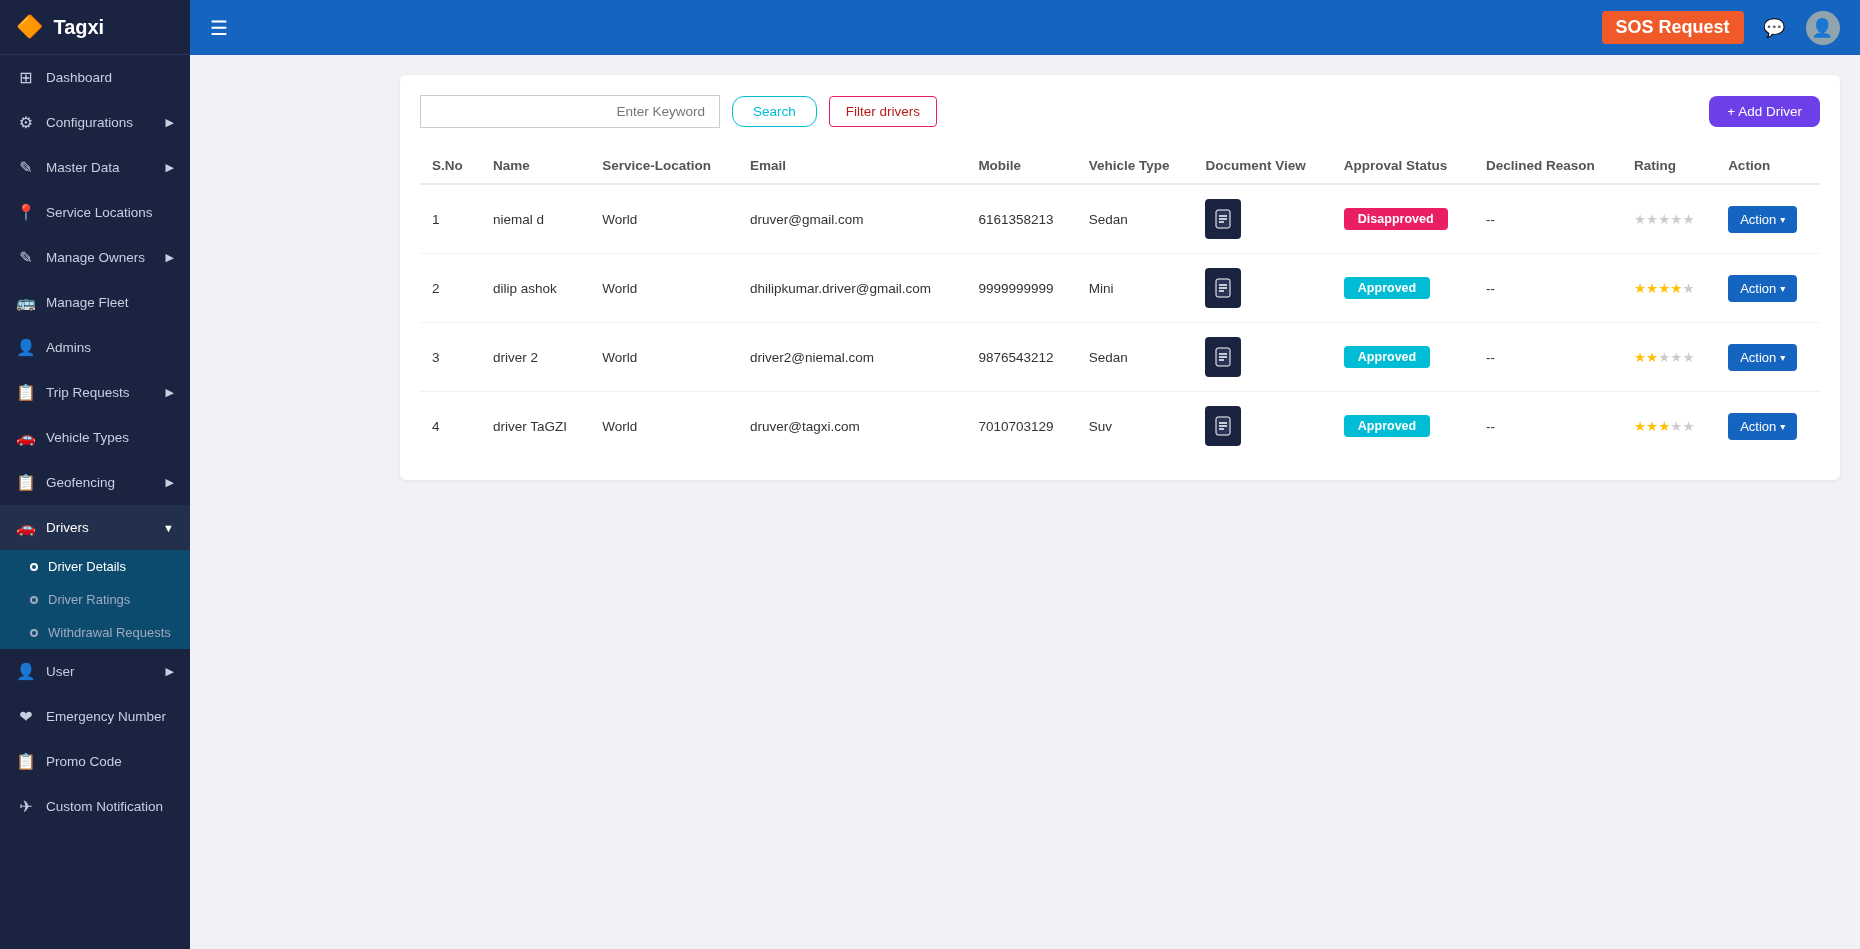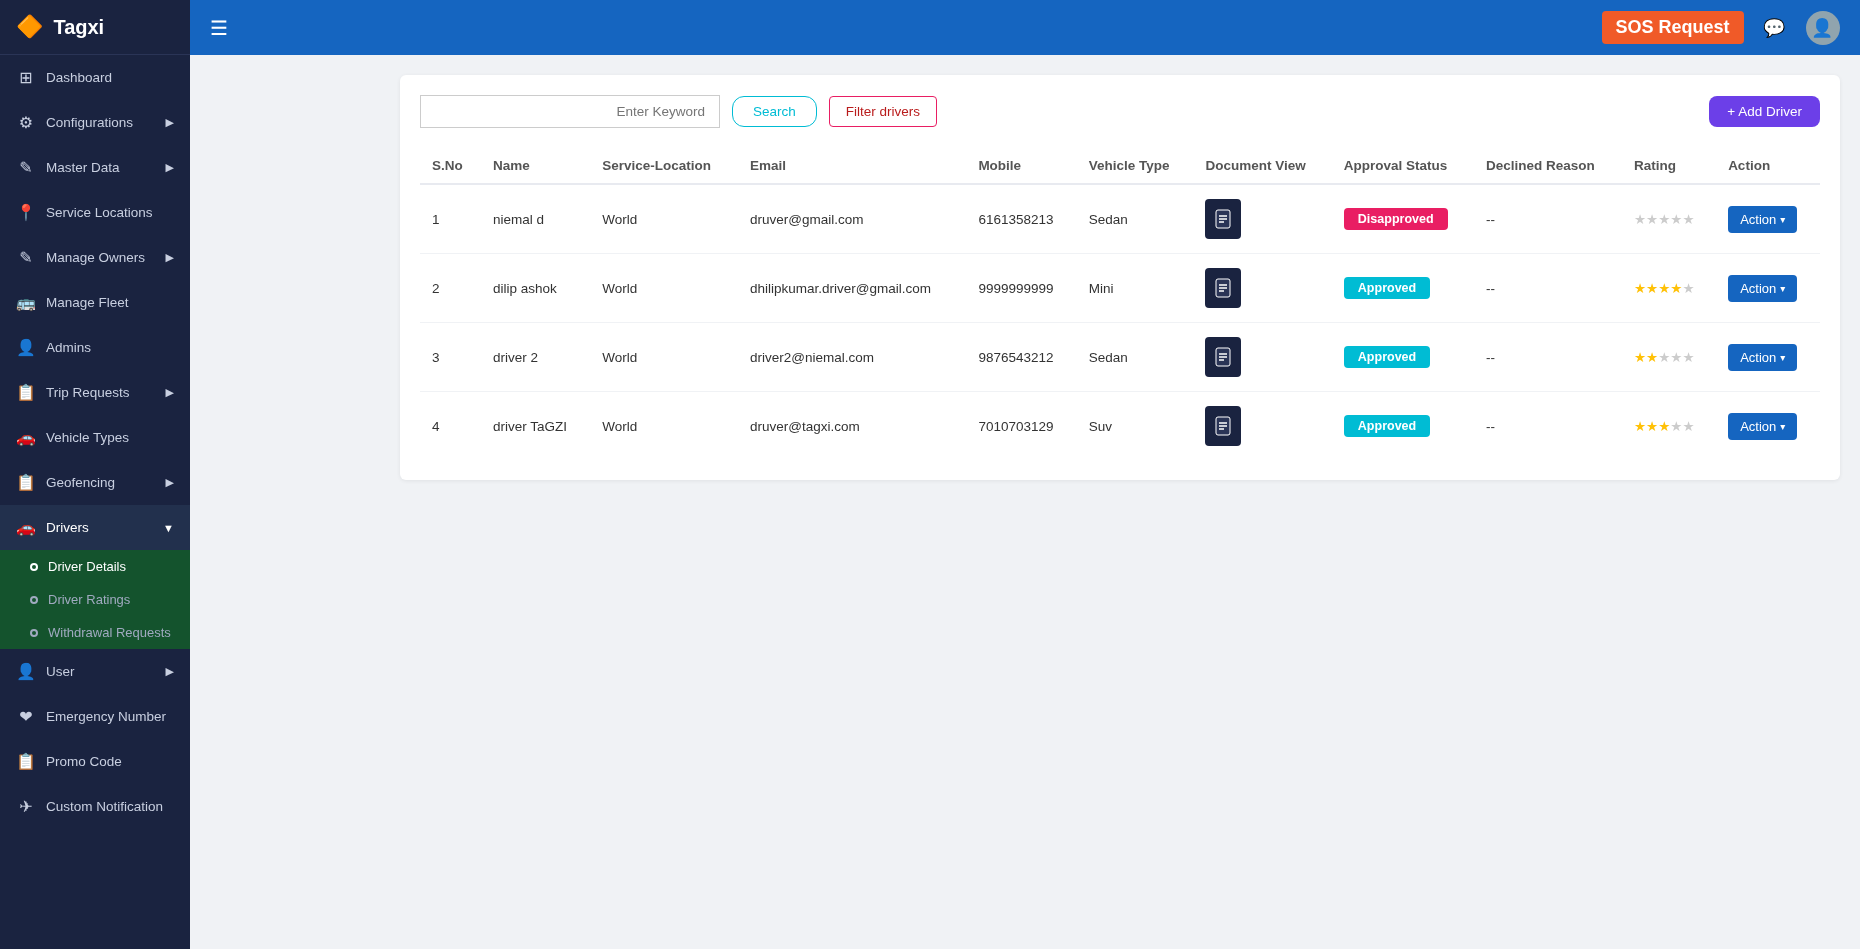--- a/index.html
+++ b/index.html
@@ -41,21 +41,21 @@
       cursor: pointer;
       font-size: 13.5px;
       color: #c8cfe0;
       position: relative;
       transition: background 0.15s;
     }
     .nav-item.active { background: #22304d; color: #fff; }
     .nav-item .nav-icon { font-size: 16px; width: 20px; text-align: center; }
     .nav-item .chevron { margin-left: auto; font-size: 11px; }
     .nav-sub {
-      background: #14532d;
+      background: #0c4a6e;
     }
     .nav-sub-item {
       display: flex;
       align-items: center;
       gap: 10px;
       padding: 9px 16px 9px 30px;
       cursor: pointer;
       font-size: 13px;
       color: #a0aac0;
     }

